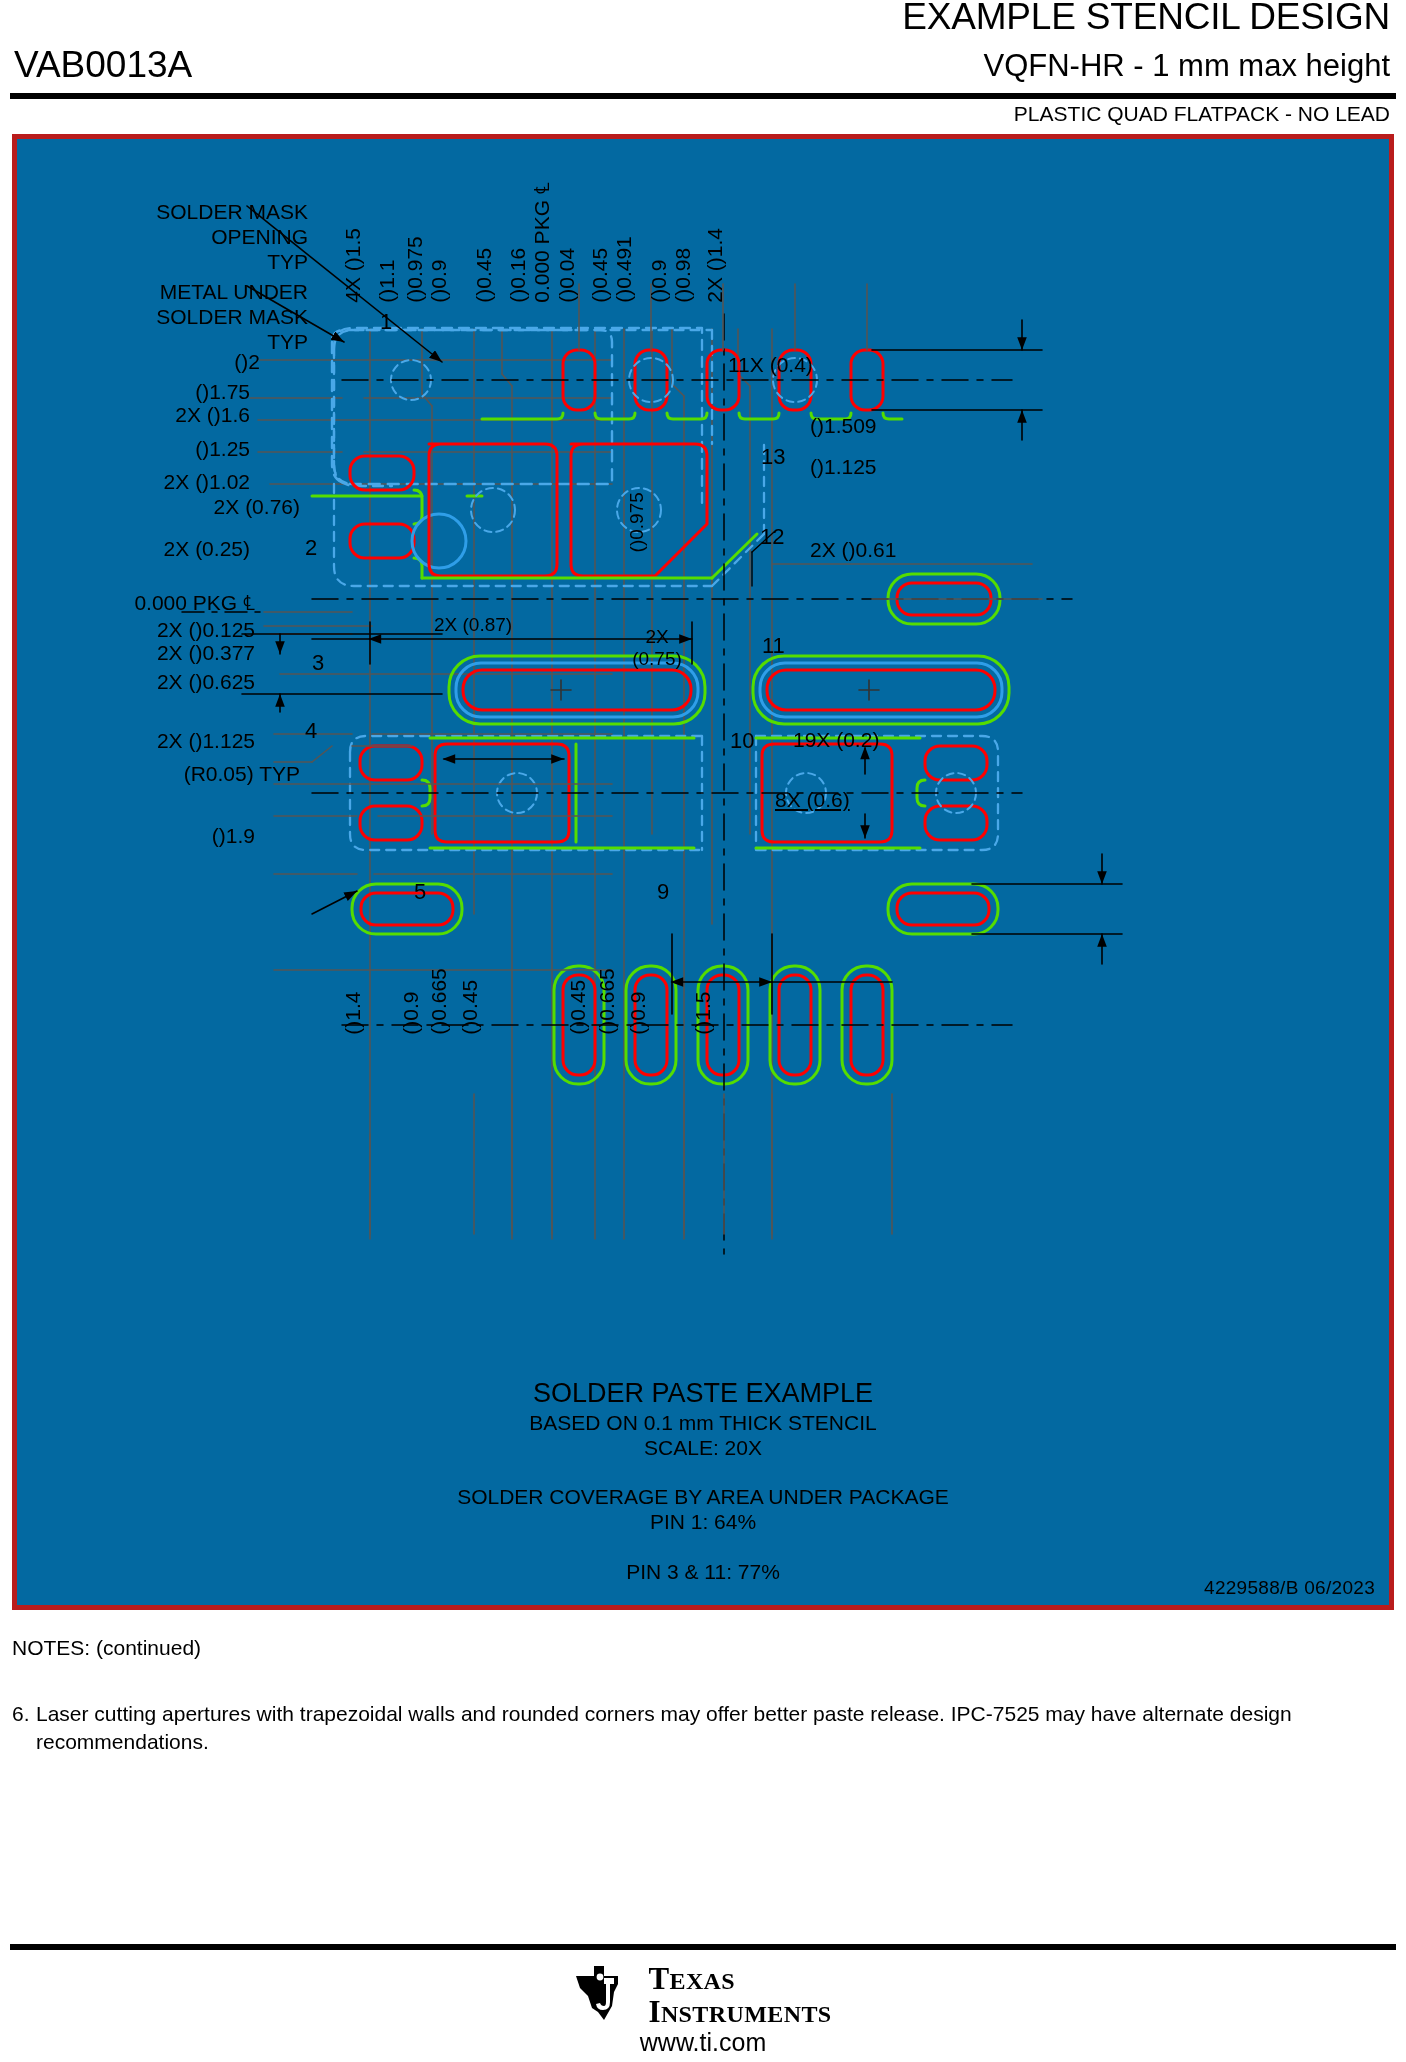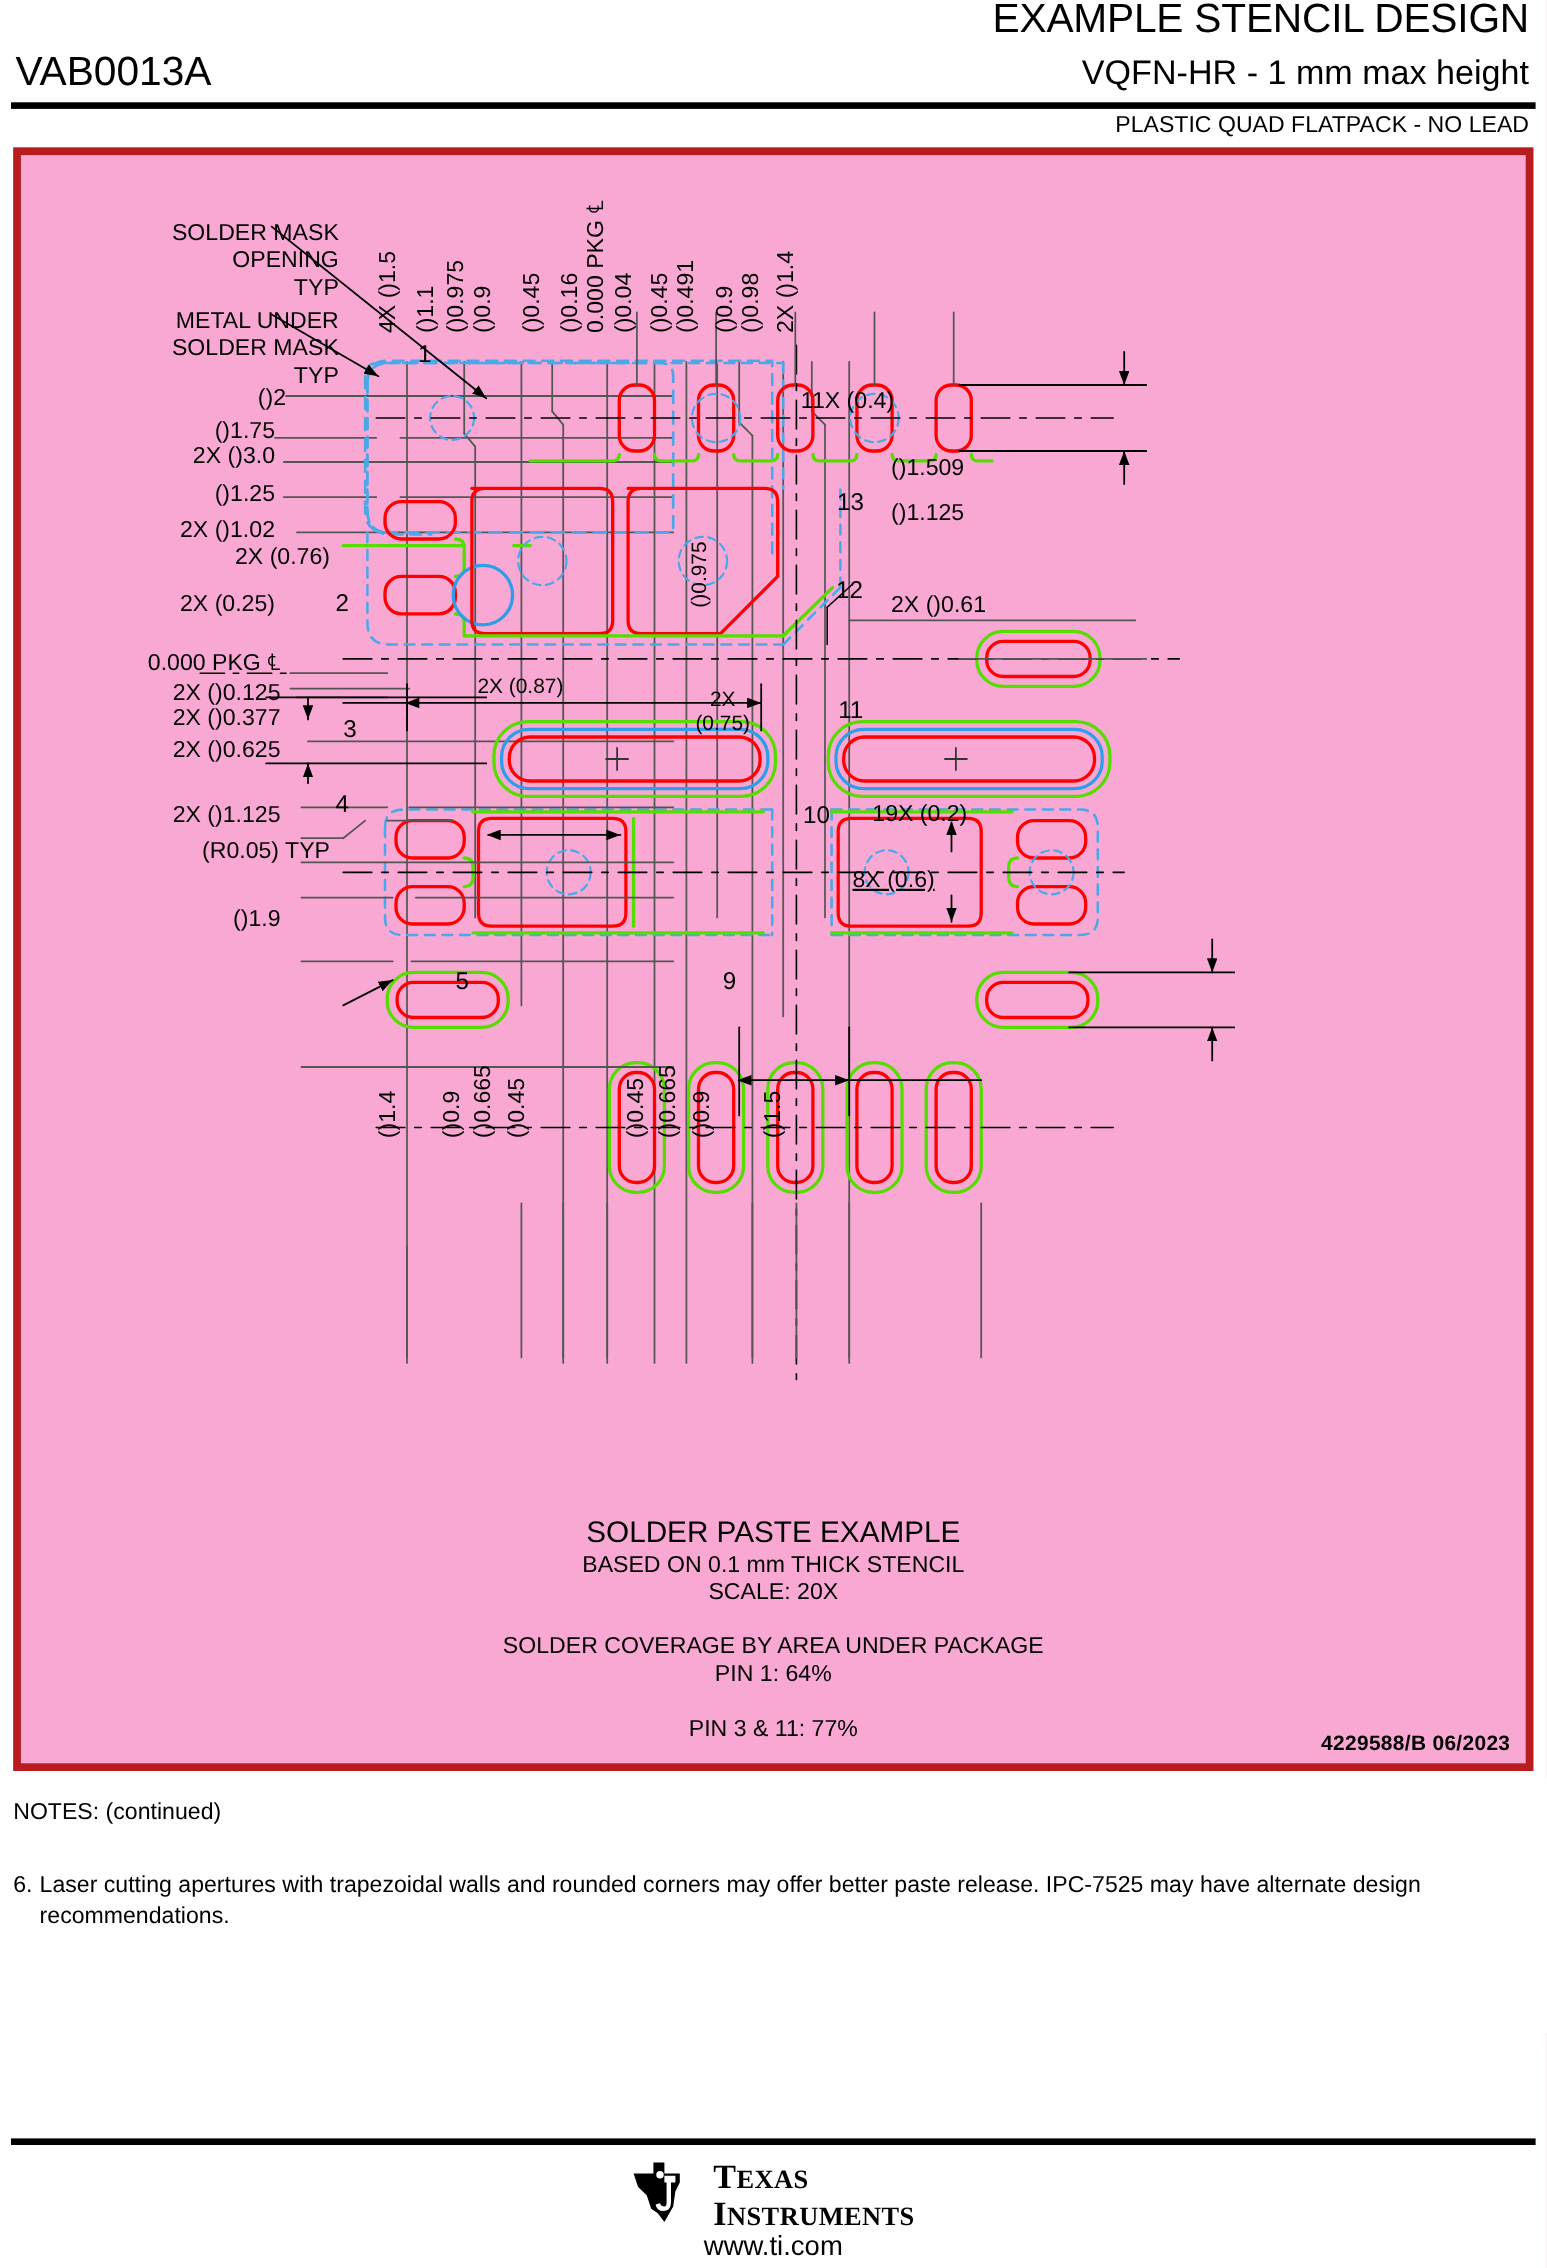--- a/index.html
+++ b/index.html
@@ -54,24 +54,23 @@
     width: 1390px;
     text-align: right;
     font-size: 21px;
   }
 
   
   .frame {
     position: absolute;
     left: 12px; top: 134px;
     width: 1382px; height: 1476px;
-    border: 7px solid #b91c1c;
+    border: 5px solid #b91c1c;
     box-sizing: border-box;
-    background: #f9a8d4;
-    font-weight: bold;
+    background: #0369a1;
   }
   .frame-code {
     position: absolute;
     right: 14px; bottom: 6px;
     font-size: 19px;
     letter-spacing: 0.3px;
   }
 
   
   .dwg {
@@ -541,21 +540,21 @@
   <div class="lbl vert" style="left:555px; top:278px;">0.000 PKG ℄</div>
   <div class="lbl vert" style="left:580px; top:278px;">()0.04</div>
   <div class="lbl vert" style="left:613px; top:278px;">()0.45</div>
   <div class="lbl vert" style="left:637px; top:278px;">()0.491</div>
   <div class="lbl vert" style="left:672px; top:278px;">()0.9</div>
   <div class="lbl vert" style="left:696px; top:278px;">()0.98</div>
   <div class="lbl vert" style="left:728px; top:278px;">2X ()1.4</div>
 
   <div class="lbl r" style="left:80px; top:350px; width:180px;">()2</div>
   <div class="lbl r" style="left:80px; top:380px; width:170px;">()1.75</div>
-  <div class="lbl r" style="left:60px; top:403px; width:190px;">2X ()3.0</div>
+  <div class="lbl r" style="left:60px; top:403px; width:190px;">2X ()1.6</div>
   <div class="lbl r" style="left:70px; top:437px; width:180px;">()1.25</div>
   <div class="lbl r" style="left:50px; top:470px; width:200px;">2X ()1.02</div>
   <div class="lbl r" style="left:110px; top:495px; width:190px;">2X (0.76)</div>
   <div class="lbl r" style="left:60px; top:537px; width:190px;">2X (0.25)</div>
   <div class="lbl r" style="left:40px; top:591px; width:215px;">0.000 PKG ℄</div>
   <div class="lbl r" style="left:40px; top:618px; width:215px;">2X ()0.125</div>
   <div class="lbl r" style="left:40px; top:641px; width:215px;">2X ()0.377</div>
   <div class="lbl r" style="left:40px; top:670px; width:215px;">2X ()0.625</div>
   <div class="lbl r" style="left:40px; top:729px; width:215px;">2X ()1.125</div>
   <div class="lbl r" style="left:80px; top:824px; width:175px;">()1.9</div>

